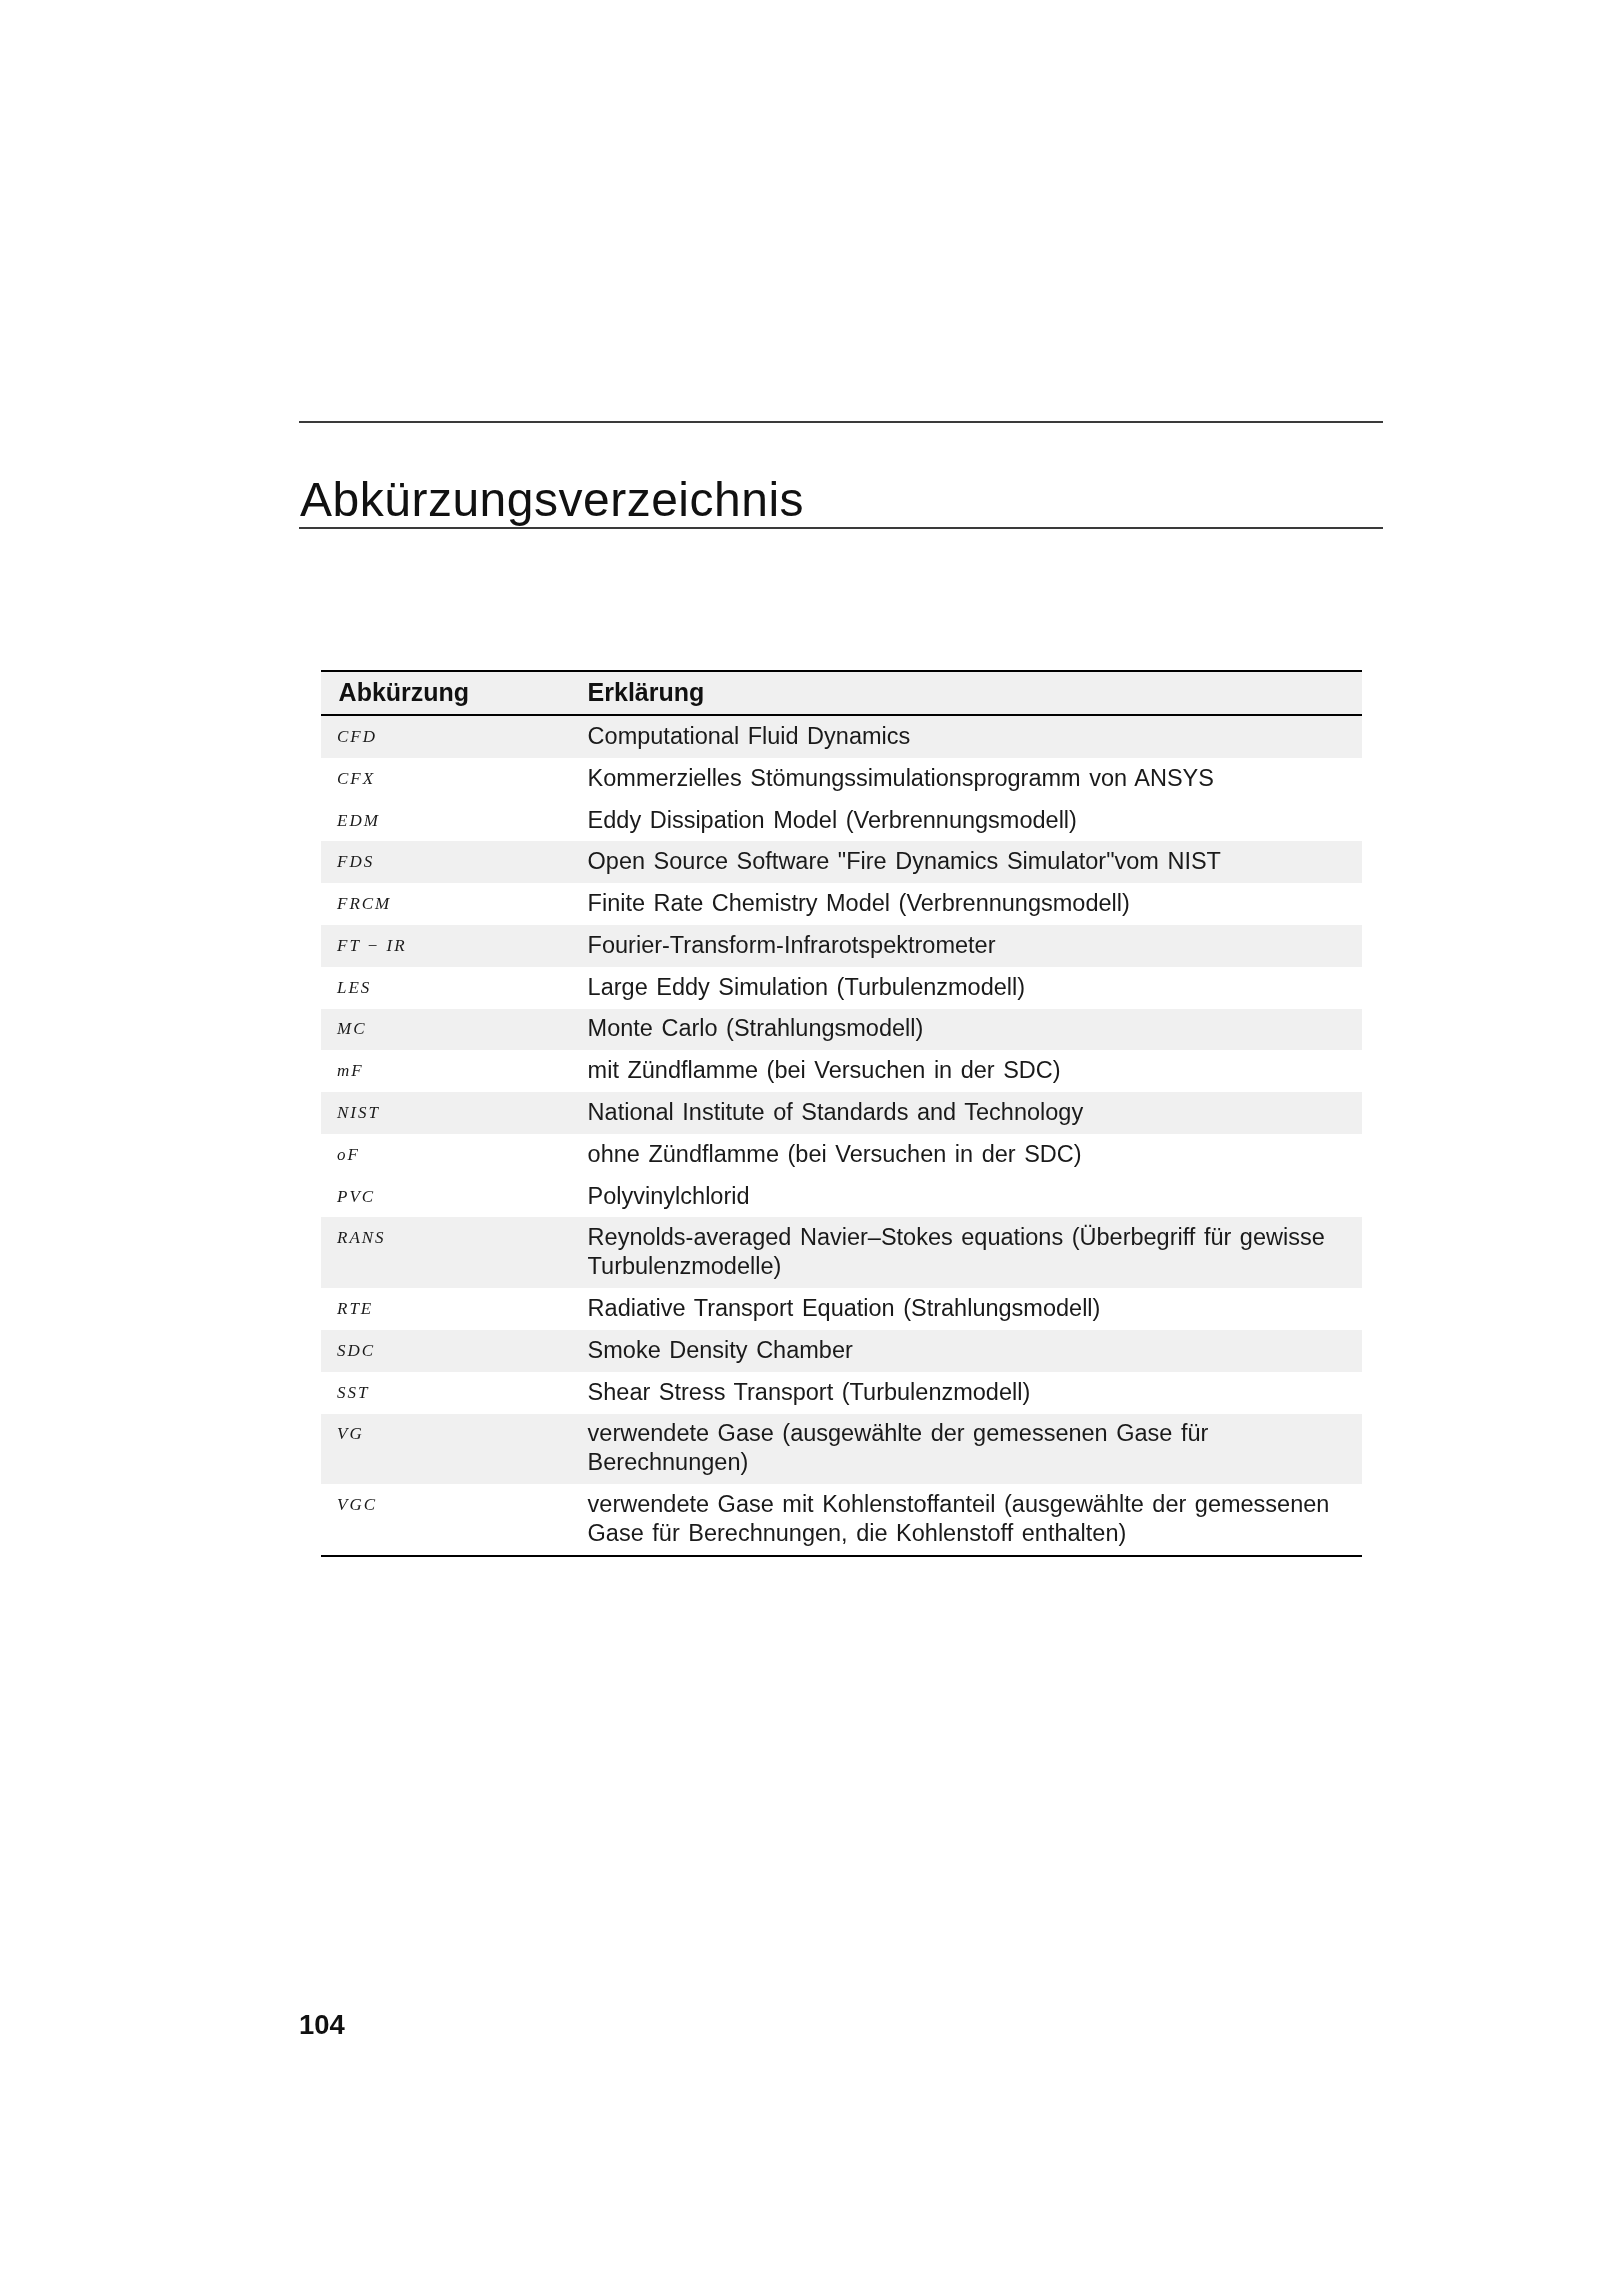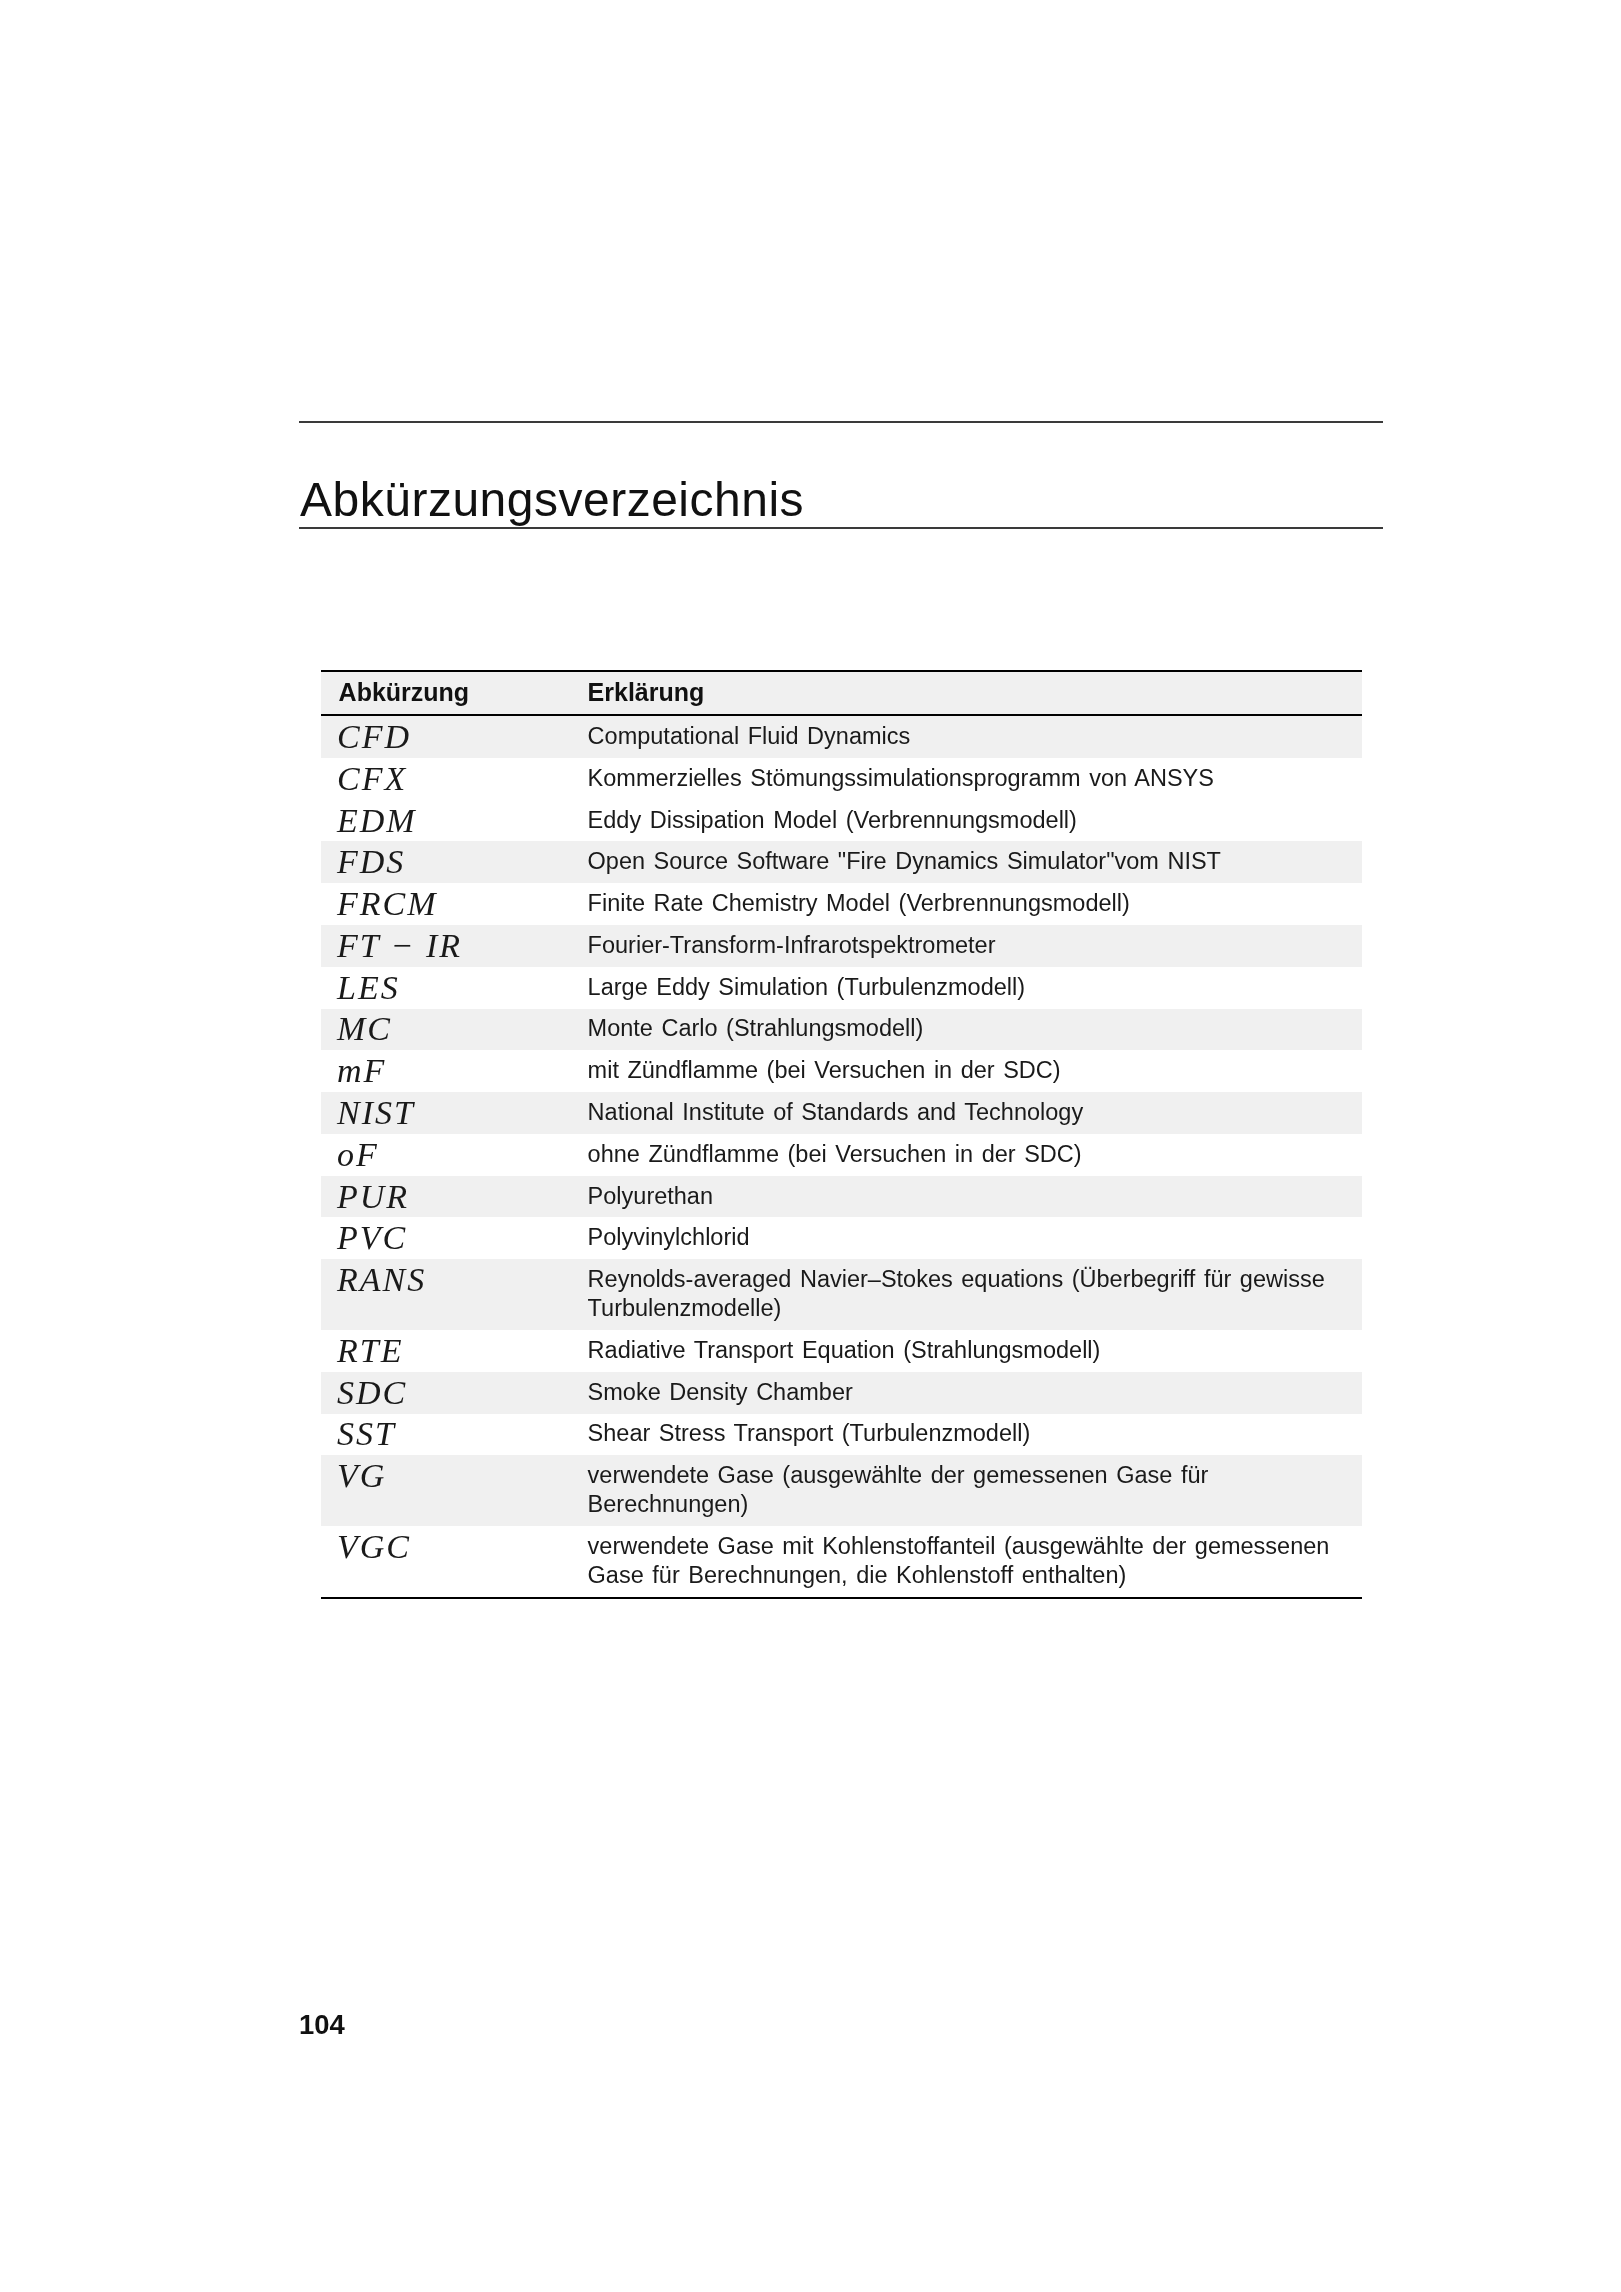--- a/index.html
+++ b/index.html
@@ -70,21 +70,21 @@
     padding: 5.9px 0 6.9px 17.6px;
     line-height: 29px;
     font-size: 23.5px;
     font-weight: 300;
     word-spacing: 2px;
     color: #1a1a1a;
   }
   table.abbr-table td.abbr {
     font-family: "Liberation Serif", serif;
     font-style: italic;
-    font-size: 34px;
+    font-size: 17px;
     letter-spacing: 2px;
     word-spacing: 0;
     padding-left: 16px;
   }
   table.abbr-table td.desc {
     padding-right: 13.7px;
   }
   table.abbr-table tbody tr.shaded {
     background: #f0f0f0;
   }
@@ -155,24 +155,20 @@
       <td class="desc">mit Zündflamme (bei Versuchen in der SDC)</td>
     </tr>
         <tr class="shaded">
       <td class="abbr">NIST</td>
       <td class="desc">National Institute of Standards and Technology</td>
     </tr>
         <tr>
       <td class="abbr">oF</td>
       <td class="desc">ohne Zündflamme (bei Versuchen in der SDC)</td>
     </tr>
-        <tr class="shaded">
-      <td class="abbr">PUR</td>
-      <td class="desc">Polyurethan</td>
-    </tr>
         <tr>
       <td class="abbr">PVC</td>
       <td class="desc">Polyvinylchlorid</td>
     </tr>
         <tr class="shaded">
       <td class="abbr">RANS</td>
       <td class="desc">Reynolds-averaged Navier–Stokes equations (Überbegriff für gewisse Turbulenzmodelle)</td>
     </tr>
         <tr>
       <td class="abbr">RTE</td>

